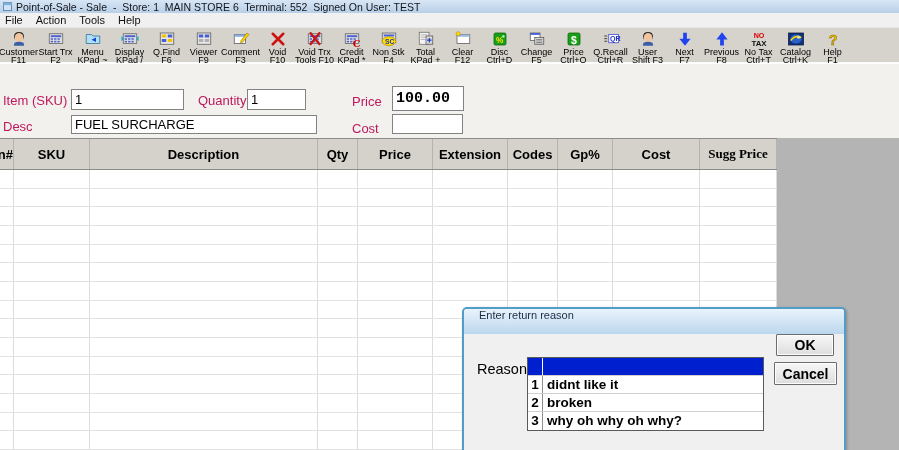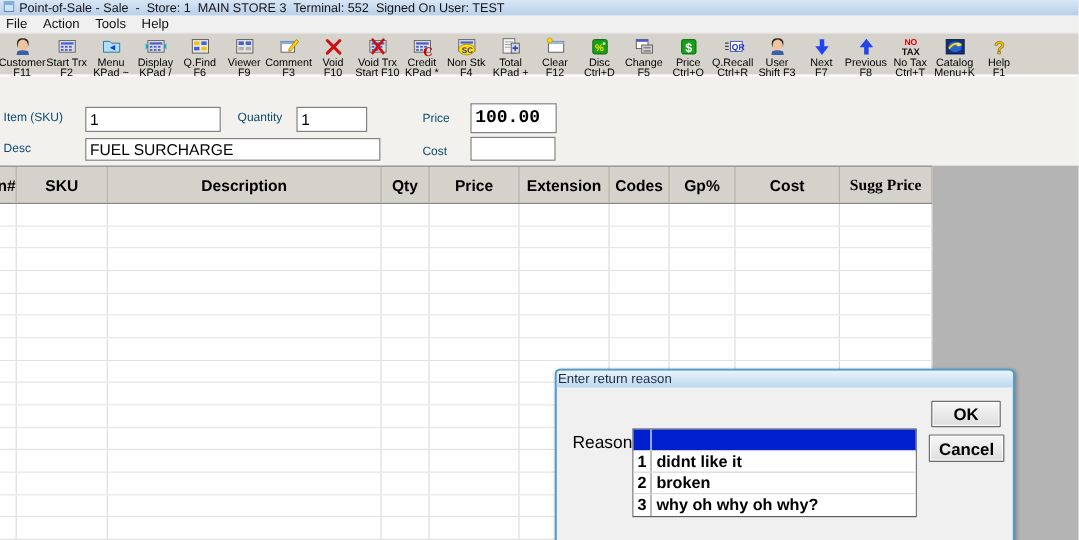--- a/index.html
+++ b/index.html
@@ -25,42 +25,42 @@
   .toolbar{position:absolute;left:0;top:28px;width:899px;height:36px;background:var(--toolbar-bg);
     display:flex;align-items:flex-start;border-bottom:2px solid;
     border-image:linear-gradient(180deg,#8a8a8a,#ffffff) 1;}
   .tbtn{width:37px;min-width:37px;display:flex;flex-direction:column;align-items:center;
     padding-top:2px;cursor:default;}
   .ticon{height:18px;display:flex;align-items:center;justify-content:center;}
   .ticon svg{display:block;}
   .tlabel{font-size:9px;line-height:8px;white-space:nowrap;color:#000;text-align:center;}
   
   .form-area{position:absolute;left:0;top:66px;width:899px;height:72px;background:#f2f1ee;}
-  .flabel{position:absolute;font-size:10px;color:#0c4a6e;}
+  .flabel{position:absolute;font-size:13px;color:#be185d;}
   .fin{position:absolute;background:#fff;border:1px solid #828282;font-size:13px;
     padding:1px 3px;font-family:"Liberation Sans",sans-serif;color:#000;}
   .fin.price{font-weight:bold;font-size:15px;font-family:Liberation Mono, monospace;}
   
   .grid{position:absolute;left:0;top:138px;width:899px;height:312px;background:#fff;}
   .grid-header{display:flex;width:777px;height:32px;background:var(--grid-header-bg);
     border-top:1px solid #8d8d8d;border-bottom:1px solid #8a8a8a;}
   .hcell{display:flex;align-items:center;justify-content:center;font-size:13px;font-weight:bold;
     color:#000;border-right:1px solid #b6b3ac;overflow:hidden;white-space:nowrap;}
   .hcell.first{justify-content:flex-end;}
   .grid-body{width:777px;}
   .grow{display:flex;height:18.66px;border-bottom:1px solid #e2e2e2;background:#fff;}
   .gcell{border-right:1px solid #dcdcdc;height:100%;}
   .grid-filler{position:absolute;left:777px;top:0;width:122px;height:312px;background:var(--filler-gray);}
   
   .dialog{position:absolute;left:462px;top:307px;width:384px;height:145px;z-index:10;
     background:#f0f0f0;border:2px solid var(--dialog-border);border-bottom:none;
     border-radius:5px 5px 0 0;box-shadow:1px 1px 3px rgba(0,0,0,.25);}
-  .dialog-titlebar{position:absolute;left:0;top:0;right:0;height:14px;
+  .dialog-titlebar{position:absolute;left:0;top:0;right:0;height:25px;
     background:linear-gradient(180deg,#e9f3fb,#bcd7ee);border-radius:3px 3px 0 0;
-    display:flex;align-items:center;padding-left:1px;font-size:11px;color:#1c2c45;}
+    display:flex;padding-left:15px;font-size:11px;color:#1c2c45;}
   .reason-label{position:absolute;left:13px;top:52px;font-size:14.5px;color:#000;}
   .reason-list{position:absolute;left:63px;top:48px;width:237px;height:74px;background:#fff;
     border:1px solid #5a5a5a;}
   .r-row{display:flex;height:18px;border-bottom:1px solid #cfcfcf;background:#fff;}
   .r-row:last-child{border-bottom:none;}
   .r-row.selected{background:var(--selection-blue);}
   .r-num{width:15px;min-width:15px;border-right:1px solid #8e8e8e;text-align:center;
     font-size:13.5px;font-weight:bold;color:#000;line-height:17px;}
   .r-row.selected .r-num{border-right-color:#ffffff;}
   .r-text{padding-left:4px;font-size:13.5px;font-weight:bold;color:#000;line-height:17px;white-space:nowrap;}
@@ -73,21 +73,21 @@
 </head>
 <body>
 
 <div class="screen">
 
   <div class="titlebar">
     <span><svg width="9" height="9" viewBox="0 0 10 10">
           <rect x="0.5" y="0.5" width="9" height="9" fill="#cfe4f7" stroke="#5a86ad"></rect>
           <rect x="0.5" y="0.5" width="9" height="3" fill="#7fb0d8"></rect>
         </svg></span>
-    <span class="title-text">Point-of-Sale - Sale  -  Store: 1  MAIN STORE 3  Terminal: 552  Signed On User: TEST</span>
+    <span class="title-text">Point-of-Sale - Sale  -  Store: 1  MAIN STORE 6  Terminal: 552  Signed On User: TEST</span>
   </div>
 
   <div class="menubar" id="menubar">
       <span class="menu-item">File</span>
       <span class="menu-item">Action</span>
       <span class="menu-item">Tools</span>
       <span class="menu-item">Help</span>
     </div>
 
   <div class="toolbar" id="toolbar">
@@ -200,21 +200,21 @@
             <rect x="5" y="11" width="3" height="2" fill="#4a5fd0"></rect>
             <rect x="9.5" y="11" width="3" height="2" fill="#4a5fd0"></rect>
             <rect x="14" y="11" width="3" height="2" fill="#4a5fd0"></rect>
             <rect x="5" y="14.5" width="3" height="2" fill="#4a5fd0"></rect>
             <rect x="9.5" y="14.5" width="3" height="2" fill="#4a5fd0"></rect>
             <rect x="14" y="14.5" width="3" height="2" fill="#4a5fd0"></rect>
             <path d="M6 4 L18 19 M18 4 L6 19" stroke="var(--void-red,#cc1111)" stroke-width="2.8" stroke-linecap="round"></path>
           </svg>
         </span>
         <span class="tlabel">Void Trx</span>
-        <span class="tlabel">Start F10</span>
+        <span class="tlabel">Tools F10</span>
       </div>
       <div class="tbtn">
         <span class="ticon">
           <svg width="20" height="18" viewBox="0 0 24 24">
             <rect x="3" y="5" width="18" height="13" fill="#dcdcdc" stroke="#606060"></rect>
             <rect x="5" y="7" width="14" height="2.5" fill="#4a5fd0"></rect>
             <rect x="5" y="11" width="3" height="2" fill="#4a5fd0"></rect>
             <rect x="9.5" y="11" width="3" height="2" fill="#4a5fd0"></rect>
             <rect x="14" y="11" width="3" height="2" fill="#4a5fd0"></rect>
             <rect x="5" y="14.5" width="3" height="2" fill="#4a5fd0"></rect>
@@ -348,21 +348,21 @@
       <div class="tbtn">
         <span class="ticon">
           <svg width="20" height="18" viewBox="0 0 24 24">
             <rect x="2" y="4" width="20" height="16" fill="#10307c" stroke="#081840"></rect>
             <ellipse cx="12" cy="12" rx="7.5" ry="6" fill="#2a62c8"></ellipse>
             <path d="M5 14 Q11 6 19 10" stroke="#ffd800" stroke-width="2.2" fill="none"></path>
             <circle cx="15.5" cy="9.5" r="2.2" fill="#e8e080"></circle>
           </svg>
         </span>
         <span class="tlabel">Catalog</span>
-        <span class="tlabel">Menu+K</span>
+        <span class="tlabel">Ctrl+K</span>
       </div>
       <div class="tbtn">
         <span class="ticon">
           <svg width="20" height="18" viewBox="0 0 24 24">
             <text x="12" y="20" text-anchor="middle" font-size="20" font-weight="bold" fill="var(--help-yellow,#f0c000)" stroke="#806000" stroke-width="0.6">?</text>
           </svg>
         </span>
         <span class="tlabel">Help</span>
         <span class="tlabel">F1</span>
       </div>

